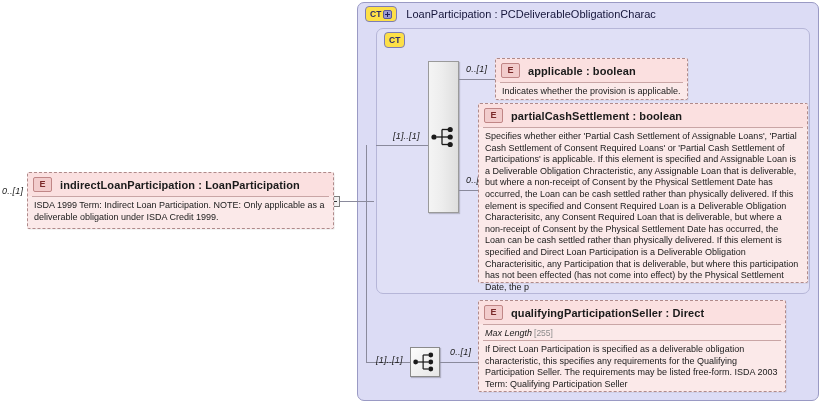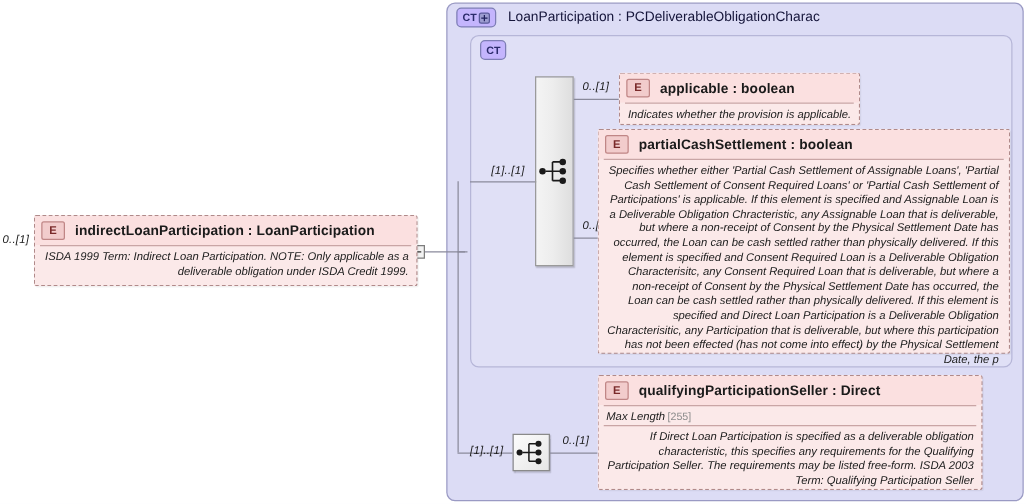--- a/index.html
+++ b/index.html
@@ -47,24 +47,22 @@
     font-size: 11px;
     font-weight: bold;
     color: #1a1a1a;
     white-space: nowrap;
     letter-spacing: .1px;
   }
   .elem-sep { height: 1px; background: #c9a5a5; margin: 0 4px; }
   .elem-doc {
     padding: 3px 6px 4px 6px;
     font-size: 9px;
-    font-style: italic;
     color: #202020;
     line-height: 11.6px;
-    text-align: right;
   }
   .facet-row {
     display: flex;
     align-items: baseline;
     gap: 2px;
     padding: 3px 6px 2px 6px;
     font-size: 9px;
     font-style: italic;
     color: #202020;
   }
@@ -90,21 +88,21 @@
     gap: 9px;
     padding: 3px 0 0 7px;
   }
   .badge-ct {
     flex: 0 0 auto;
     height: 16px;
     padding: 0 4px;
     display: flex;
     align-items: center;
     gap: 2px;
-    background: #c4b5fd;
+    background: #fde047;
     border: 1px solid #7d7db5;
     border-radius: 4px;
     font-size: 8.5px;
     font-weight: bold;
     color: #2b2b6b;
     line-height: 1;
   }
   .plusglyph {
     display: inline-block;
     width: 9px; height: 9px;

